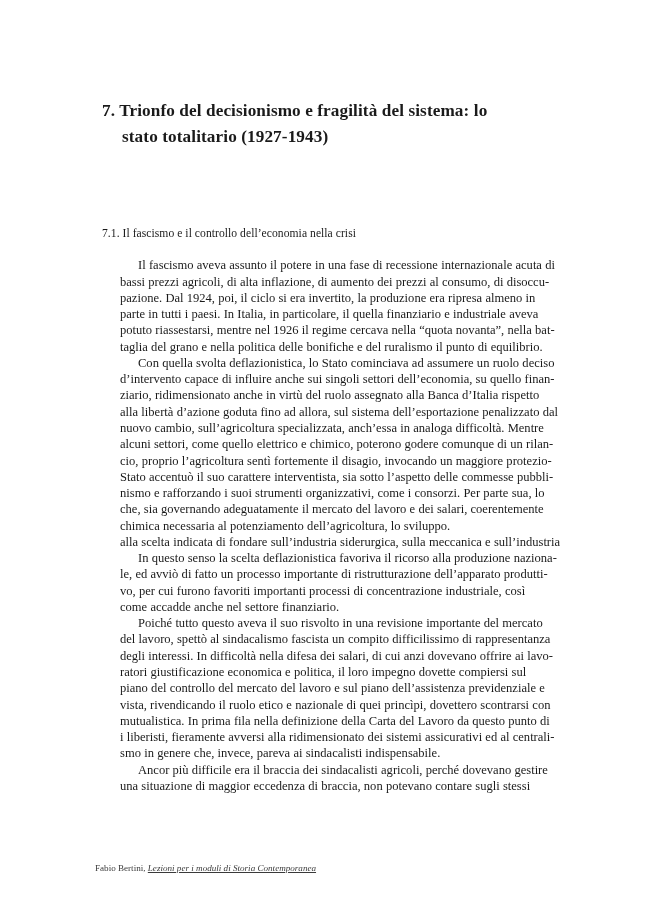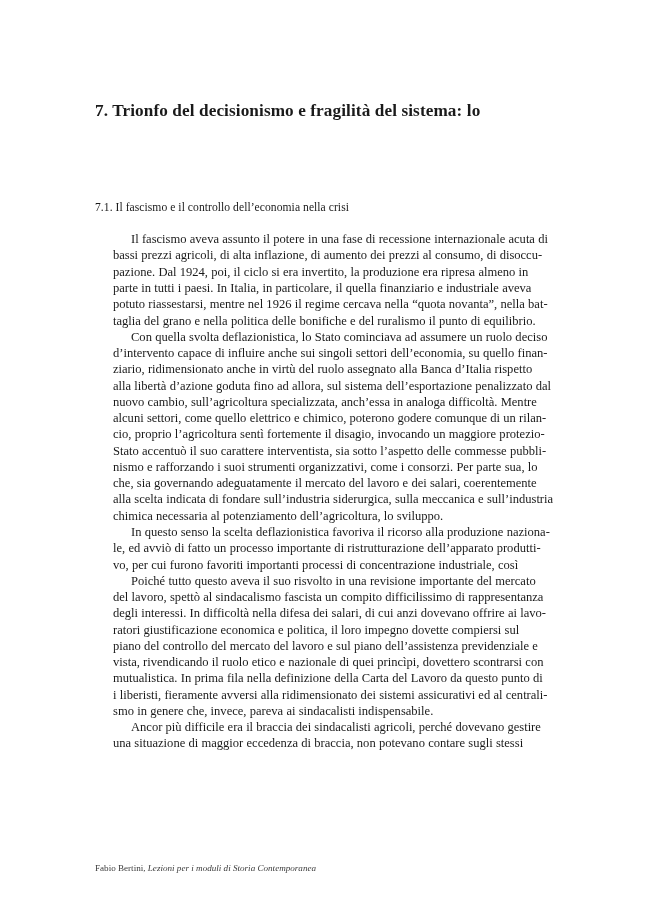--- a/index.html
+++ b/index.html
@@ -18,21 +18,21 @@
   }
   .page {
     position: relative;
     width: 650px;
     height: 917px;
     box-sizing: border-box;
     background: #ffffff;
   }
   .content {
     position: absolute;
-    left: 95px;
+    left: 102px;
     top: 0;
     width: 470px;
   }
 
   
   .chapter-title {
     margin: 0;
     padding-top: 98px;
     font-size: 17.2px;
     font-weight: bold;
@@ -84,31 +84,32 @@
   .footer {
     position: absolute;
     left: 95px;
     top: 862px;
     width: 480px;
     font-size: 9.1px;
     line-height: 13.2px;
     color: #3a3a3a;
   }
   .footer .fline { display: block; white-space: pre; }
-  .footer em { font-style: italic; }
+  .footer em { font-style: italic; text-decoration: underline; }
 </style>
 </head>
 <body>
 
 <div class="page">
 
   <div class="content">
 
     <h1 class="chapter-title">
       <span class="ln">7. Trionfo del decisionismo e fragilità del sistema: lo</span>
+      <span class="ln line2">stato totalitario (1927-1943)</span>
     </h1>
 
     <h2 class="section-heading">7.1. Il fascismo e il controllo dell’economia nella crisi</h2>
 
     <div class="body-block">
 
       <p class="para">
         <span class="ln j"><span style="padding-left:18px">Il fascismo aveva assunto il potere in una fase di recessione internazionale acuta di</span></span>
         <span class="ln">bassi prezzi agricoli, di alta inflazione, di aumento dei prezzi al consumo, di disoccu-</span>
         <span class="ln">pazione. Dal 1924, poi, il ciclo si era invertito, la produzione era ripresa almeno in</span>
@@ -121,28 +122,29 @@
         <span class="ln j"><span style="padding-left:18px">Con quella svolta deflazionistica, lo Stato cominciava ad assumere un ruolo deciso</span></span>
         <span class="ln">d’intervento capace di influire anche sui singoli settori dell’economia, su quello finan-</span>
         <span class="ln">ziario, ridimensionato anche in virtù del ruolo assegnato alla Banca d’Italia rispetto</span>
         <span class="ln">alla libertà d’azione goduta fino ad allora, sul sistema dell’esportazione penalizzato dal</span>
         <span class="ln">nuovo cambio, sull’agricoltura specializzata, anch’essa in analoga difficoltà. Mentre</span>
         <span class="ln">alcuni settori, come quello elettrico e chimico, poterono godere comunque di un rilan-</span>
         <span class="ln">cio, proprio l’agricoltura sentì fortemente il disagio, invocando un maggiore protezio-</span>
         <span class="ln">Stato accentuò il suo carattere interventista, sia sotto l’aspetto delle commesse pubbli-</span>
         <span class="ln">nismo e rafforzando i suoi strumenti organizzativi, come i consorzi. Per parte sua, lo</span>
         <span class="ln">che, sia governando adeguatamente il mercato del lavoro e dei salari, coerentemente</span>
+        <span class="ln">chimica necessaria al potenziamento dell’agricoltura, lo sviluppo.</span>
         <span class="ln">alla scelta indicata di fondare sull’industria siderurgica, sulla meccanica e sull’industria</span>
-        <span class="ln">chimica necessaria al potenziamento dell’agricoltura, lo sviluppo.</span>
       </p>
 
       <p class="para">
         <span class="ln j"><span style="padding-left:18px">In questo senso la scelta deflazionistica favoriva il ricorso alla produzione naziona-</span></span>
         <span class="ln">le, ed avviò di fatto un processo importante di ristrutturazione dell’apparato produtti-</span>
         <span class="ln">vo, per cui furono favoriti importanti processi di concentrazione industriale, così</span>
+        <span class="ln">come accadde anche nel settore finanziario.</span>
       </p>
 
       <p class="para">
         <span class="ln j"><span style="padding-left:18px">Poiché tutto questo aveva il suo risvolto in una revisione importante del mercato</span></span>
         <span class="ln">del lavoro, spettò al sindacalismo fascista un compito difficilissimo di rappresentanza</span>
         <span class="ln">degli interessi. In difficoltà nella difesa dei salari, di cui anzi dovevano offrire ai lavo-</span>
         <span class="ln">ratori giustificazione economica e politica, il loro impegno dovette compiersi sul</span>
         <span class="ln">piano del controllo del mercato del lavoro e sul piano dell’assistenza previdenziale e</span>
         <span class="ln">vista, rivendicando il ruolo etico e nazionale di quei princìpi, dovettero scontrarsi con</span>
         <span class="ln">mutualistica. In prima fila nella definizione della Carta del Lavoro da questo punto di</span>

